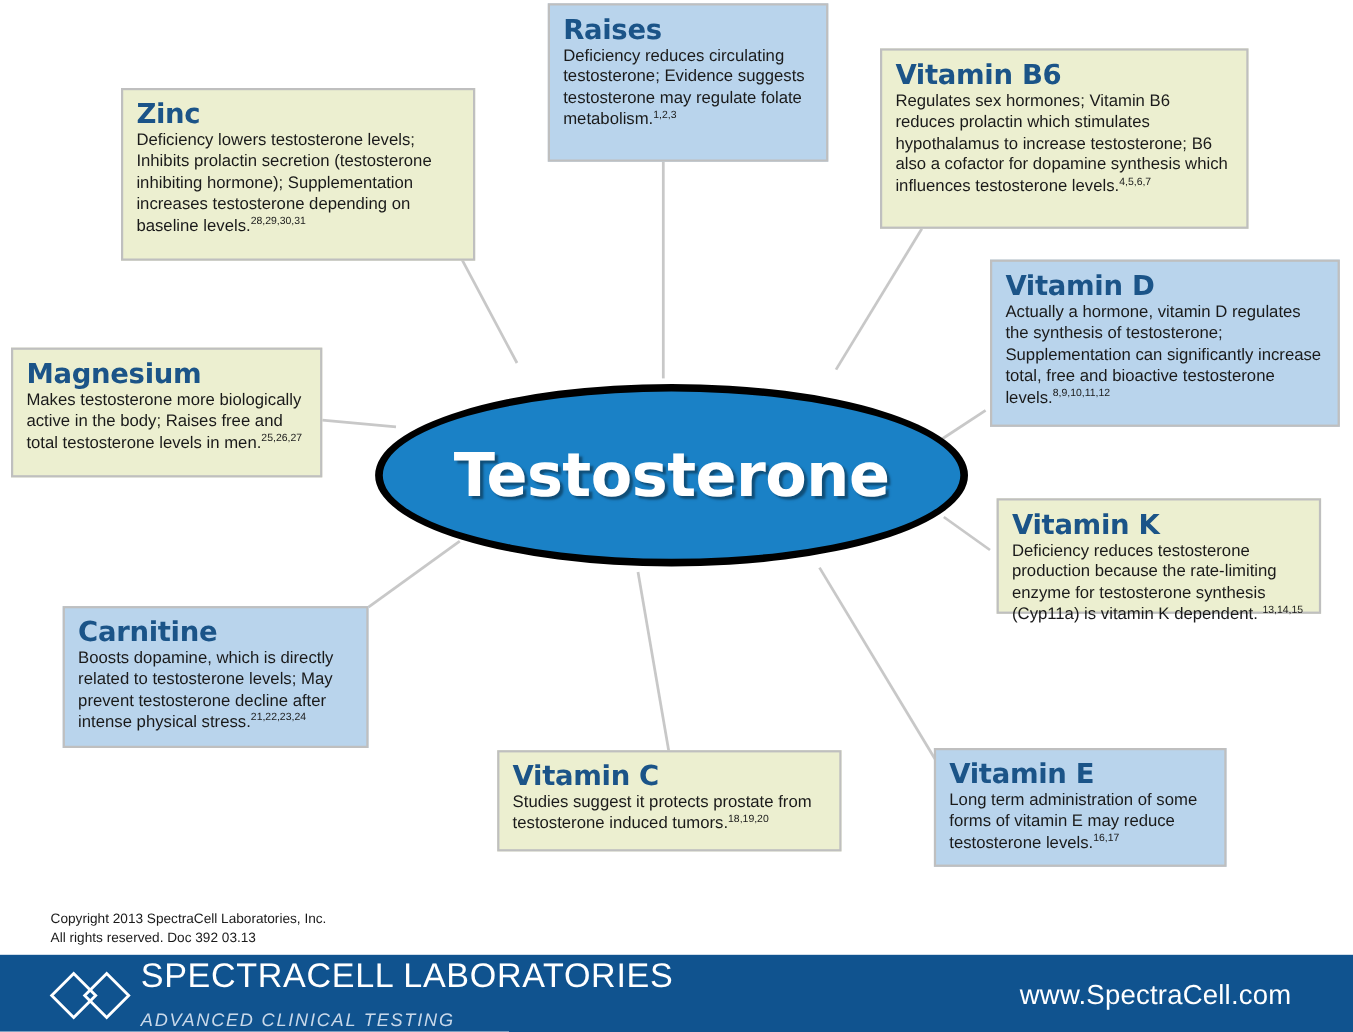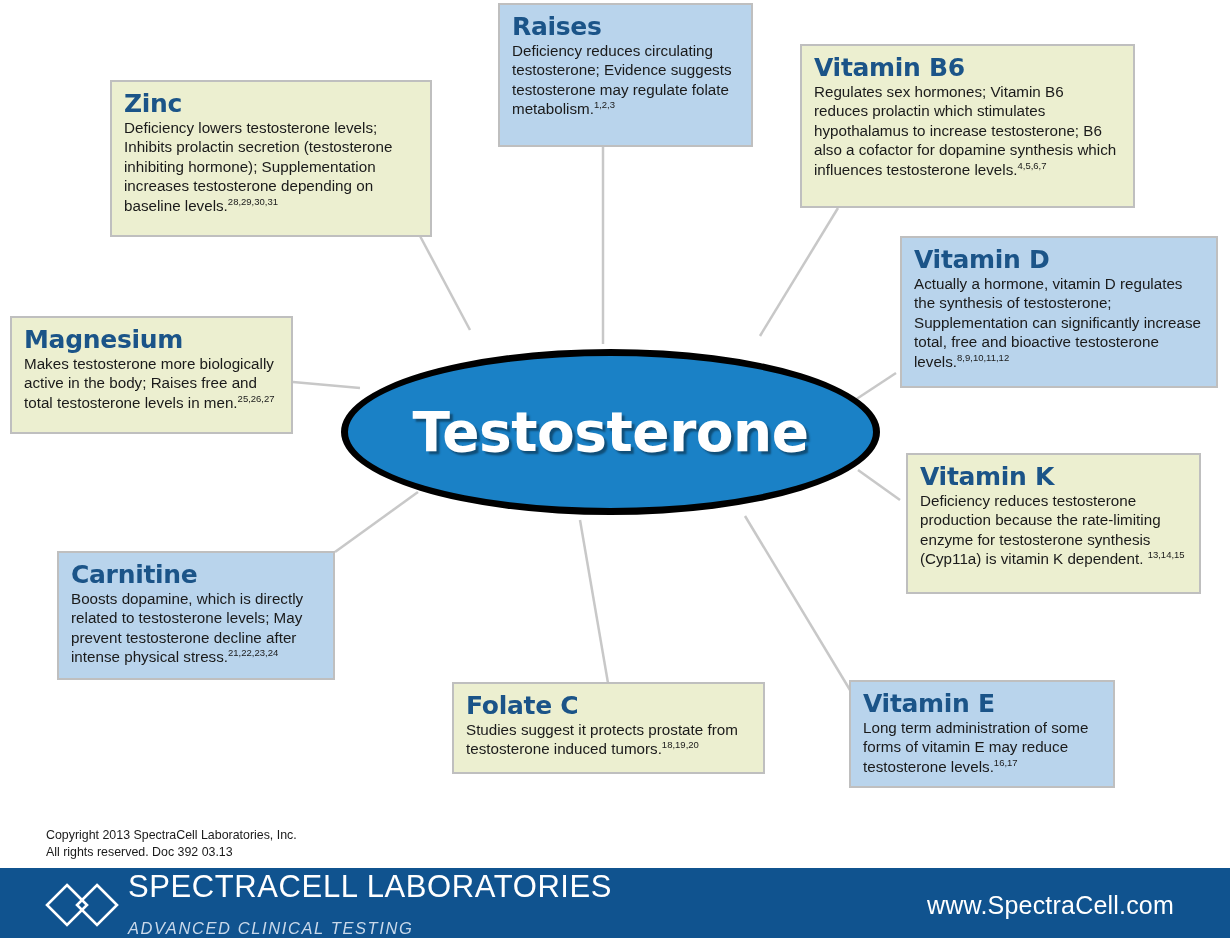--- a/index.html
+++ b/index.html
@@ -186,32 +186,32 @@
   <div class="box cream" style="left:800px; top:44px; width:335px; height:164px;">
     <div class="box-title">Vitamin B6</div>
     <div class="box-body"><span>Regulates sex hormones; Vitamin B6 reduces prolactin which stimulates hypothalamus to increase testosterone; B6 also a cofactor for dopamine synthesis which influences testosterone levels.</span><sup>4,5,6,7</sup></div>
   </div>
 
   <div class="box blue" style="left:900px; top:236px; width:318px; height:152px;">
     <div class="box-title">Vitamin D</div>
     <div class="box-body"><span>Actually a hormone, vitamin D regulates the synthesis of testosterone; Supplementation can significantly increase total, free and bioactive testosterone levels.</span><sup>8,9,10,11,12</sup></div>
   </div>
 
-  <div class="box cream" style="left:906px; top:453px; width:295px; height:141px;">
+  <div class="box cream" style="left:906px; top:453px; width:295px; height:105px;">
     <div class="box-title">Vitamin K</div>
     <div class="box-body"><span>Deficiency reduces testosterone production because the rate-limiting enzyme for testosterone synthesis (Cyp11a) is vitamin K dependent. </span><sup>13,14,15</sup></div>
   </div>
 
   <div class="box blue" style="left:849px; top:680px; width:266px; height:108px;">
     <div class="box-title">Vitamin E</div>
     <div class="box-body"><span>Long term administration of some forms of vitamin E may reduce testosterone levels.</span><sup>16,17</sup></div>
   </div>
 
   <div class="box cream" style="left:452px; top:682px; width:313px; height:92px;">
-    <div class="box-title">Folate C</div>
+    <div class="box-title">Vitamin C</div>
     <div class="box-body"><span>Studies suggest it protects prostate from testosterone induced tumors.</span><sup>18,19,20</sup></div>
   </div>
 
   <div class="box blue" style="left:57px; top:551px; width:278px; height:129px;">
     <div class="box-title">Carnitine</div>
     <div class="box-body"><span>Boosts dopamine, which is directly related to testosterone levels; May prevent testosterone decline after intense physical stress.</span><sup>21,22,23,24</sup></div>
   </div>
 
   <div class="box cream" style="left:10px; top:316px; width:283px; height:118px;">
     <div class="box-title">Magnesium</div>

